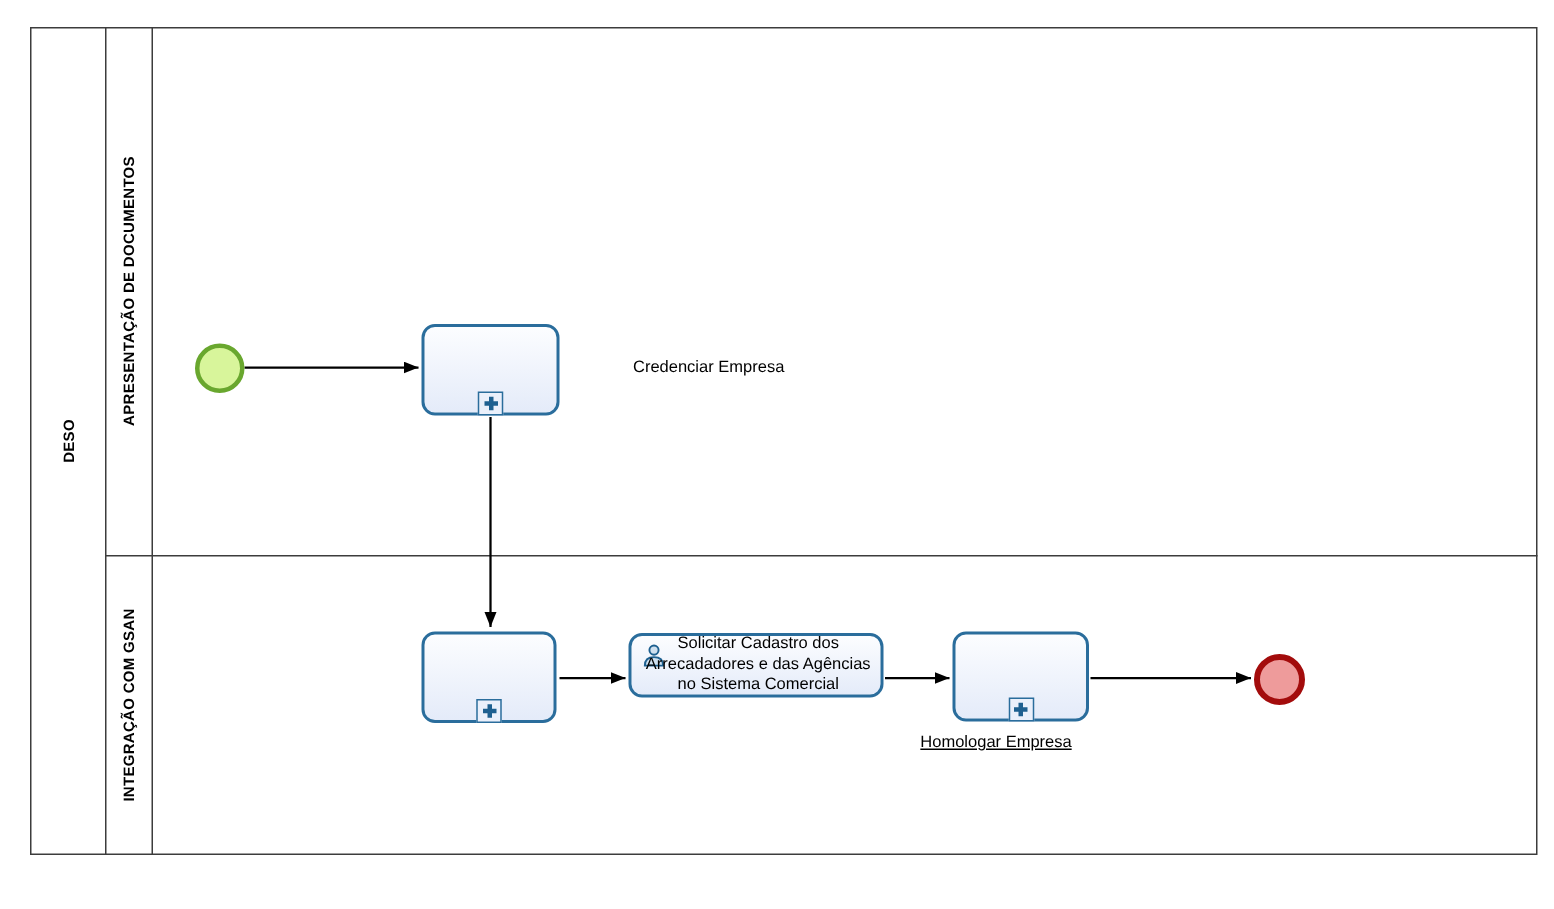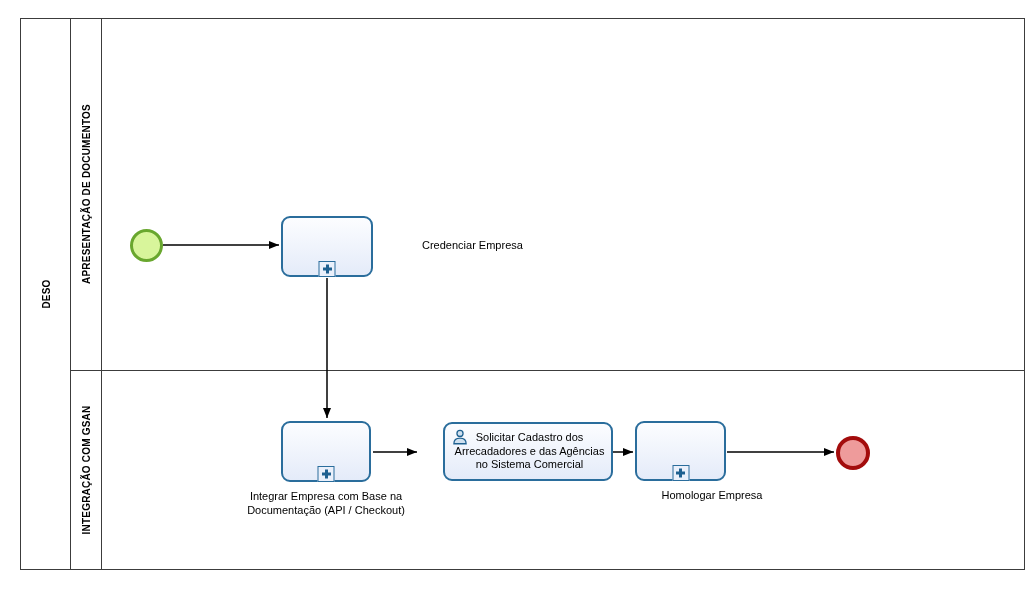--- a/index.html
+++ b/index.html
@@ -17,39 +17,39 @@
   .rot-label{position:absolute;display:flex;align-items:center;justify-content:center;
     transform:rotate(-90deg);font-weight:bold;font-size:10px;letter-spacing:.2px;white-space:nowrap;}
   .pool-title{left:-4px;top:286px;width:100px;height:16px;}
   .lane-label-1{left:-34px;top:187px;width:240px;height:14px;}
   .lane-label-2{left:-34px;top:463px;width:240px;height:14px;}
   
   .task{position:absolute;box-sizing:border-box;border:2px solid #2A6D9C;border-radius:9px;
     background:linear-gradient(180deg,#FCFDFF 0%,#E4EBF9 100%);}
   .task-credenciar{left:281px;top:216px;width:92px;height:61px;}
   .task-integrar{left:281px;top:421px;width:90px;height:61px;}
-  .task-solicitar{left:419px;top:422px;width:170px;height:59px;margin-left:24px;}
+  .task-solicitar{left:419px;top:422px;width:170px;height:43px;}
   .task-homologar{left:635px;top:421px;width:91px;height:60px;}
   .task-inner-label{position:absolute;left:0;top:0;width:100%;height:100%;
     display:flex;align-items:center;justify-content:center;text-align:center;
     font-size:11px;line-height:13.5px;padding:3px 5px 3px 8px;box-sizing:border-box;}
   .plus-box{position:absolute;left:50%;bottom:-2px;transform:translateX(-50%);
     width:17px;height:16px;border:1.8px solid #2A6D9C;background:#EAF0FB;box-sizing:border-box;}
   .plus-box::before,.plus-box::after{content:"";position:absolute;left:50%;top:50%;
     background:#1E6090;transform:translate(-50%,-50%);}
   .plus-box::before{width:9px;height:3px;}
   .plus-box::after{width:3px;height:9px;}
   .event{position:absolute;border-radius:50%;box-sizing:border-box;}
   .start-event{left:130px;top:229px;width:33px;height:33px;border:3px solid #69A72E;background:#D8F59B;}
   .end-event{left:836px;top:436px;width:34px;height:34px;border:4px solid #A30C0C;background:#EE9B9B;}
   
   .label{position:absolute;font-size:11px;line-height:13px;color:#000;}
   .label-credenciar{left:378px;top:239px;white-space:nowrap;margin-left:44px;}
   .label-integrar{left:236px;top:489px;width:180px;text-align:center;white-space:pre-line;line-height:14px;}
-  .label-homologar{left:642px;top:489px;width:140px;text-align:center;white-space:nowrap;}
+  .label-homologar{left:594px;top:489px;width:140px;text-align:center;white-space:nowrap;text-decoration:underline;}
   
   .user-icon{position:absolute;left:5px;top:4px;width:20px;height:18px;}
   
   .flows{position:absolute;left:0;top:0;width:1036px;height:606px;pointer-events:none;}
 </style>
 </head>
 <body>
 
 <div class="canvas">
 
@@ -88,22 +88,20 @@
   <div class="event start-event"></div>
 
   <div class="task task-credenciar">
     <div class="plus-box"></div>
   </div>
   <div class="label label-credenciar">Credenciar Empresa</div>
 
   <div class="task task-integrar">
     <div class="plus-box"></div>
   </div>
-  <div class="label label-integrar">Integrar Empresa com Base na
-Documentação (API / Checkout)</div>
 
   <div class="task task-solicitar">
     <svg class="user-icon" viewBox="0 0 20 20" xmlns="http://www.w3.org/2000/svg">
       <circle cx="10" cy="6" r="3.4" fill="#CFE0EF" stroke="#1E6090" stroke-width="1.4"></circle>
       <path d="M3.2,17.5 Q3.2,11.2 10,11.2 Q16.8,11.2 16.8,17.5 Z" fill="#CFE0EF" stroke="#1E6090" stroke-width="1.4"></path>
     </svg>
     <div class="task-inner-label">Solicitar Cadastro dos Arrecadadores e das Agências no Sistema Comercial</div>
   </div>
 
   <div class="task task-homologar">

